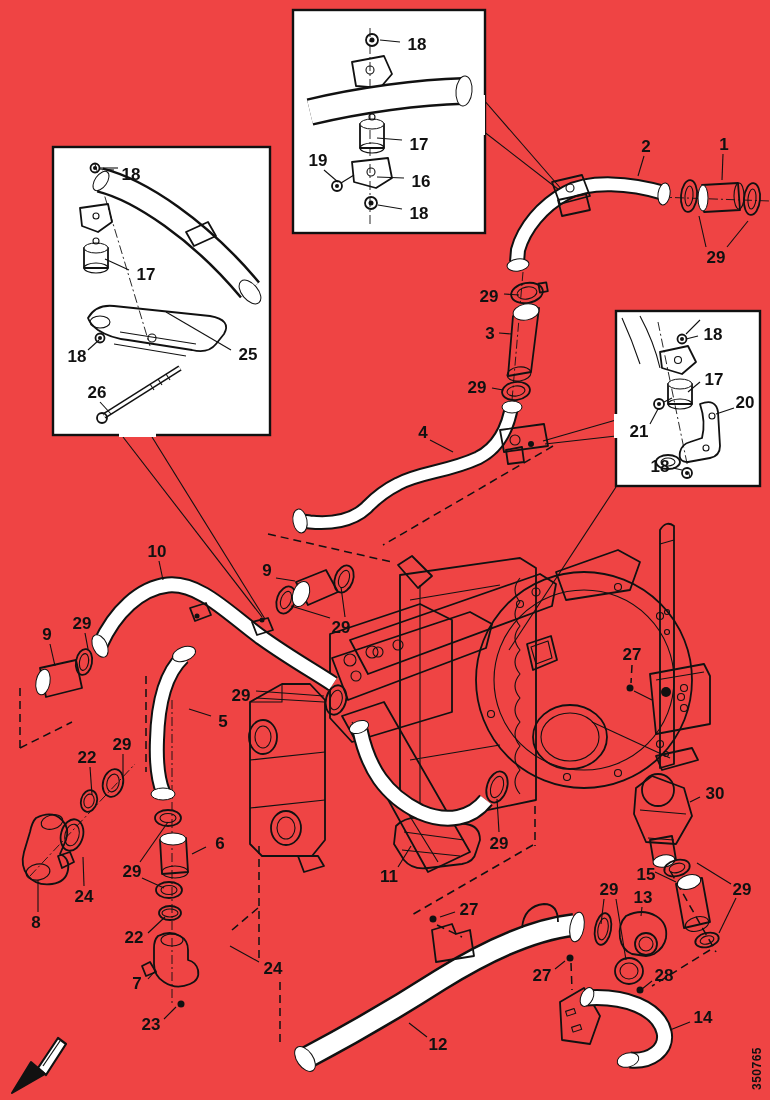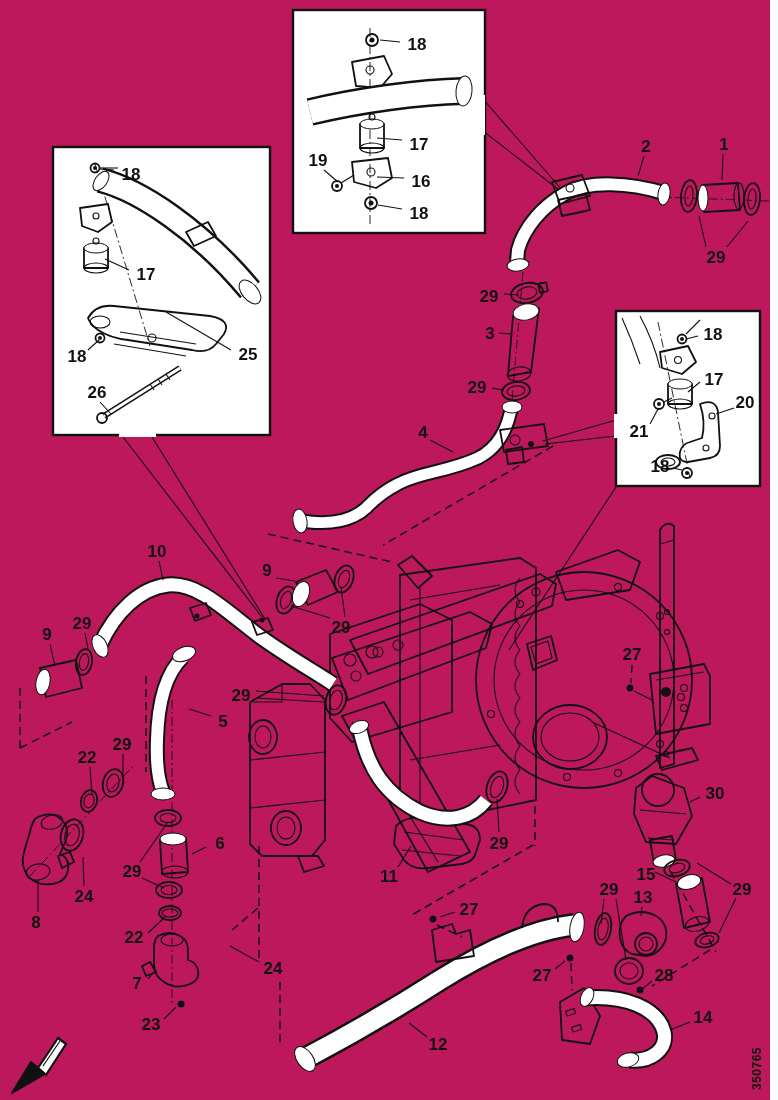--- a/index.html
+++ b/index.html
@@ -1,16 +1,16 @@
 <!DOCTYPE html>
 <html><head>
 <meta charset="utf-8">
 <style>
   html,body{margin:0;padding:0;background:#fff;}
-  .page{width:770px;height:1100px;position:relative;background:#be185d;overflow:hidden;}
+  .page{width:770px;height:1100px;position:relative;background:#ef4444;overflow:hidden;}
   svg{display:block;}
   .co{font-family:"Liberation Sans",sans-serif;font-weight:bold;font-size:17px;fill:#111;}
   .dnum{font-family:"Liberation Sans",sans-serif;font-weight:bold;font-size:12px;fill:#111;letter-spacing:.5px;}
   .ol{fill:none;stroke:#111;stroke-width:1.8;stroke-linejoin:round;}
   .th{fill:none;stroke:#111;stroke-width:1.1;stroke-linejoin:round;}
   .ld{stroke:#111;stroke-width:1.1;fill:none;}
   .dash{stroke:#111;stroke-width:1.5;fill:none;stroke-dasharray:8 5;}
   .axis{stroke:#111;stroke-width:.9;fill:none;stroke-dasharray:9 3 2 3;}
   .wfill{fill:#fff;stroke:#111;}
   .box{fill:#fff;stroke:#111;stroke-width:2.4;}

